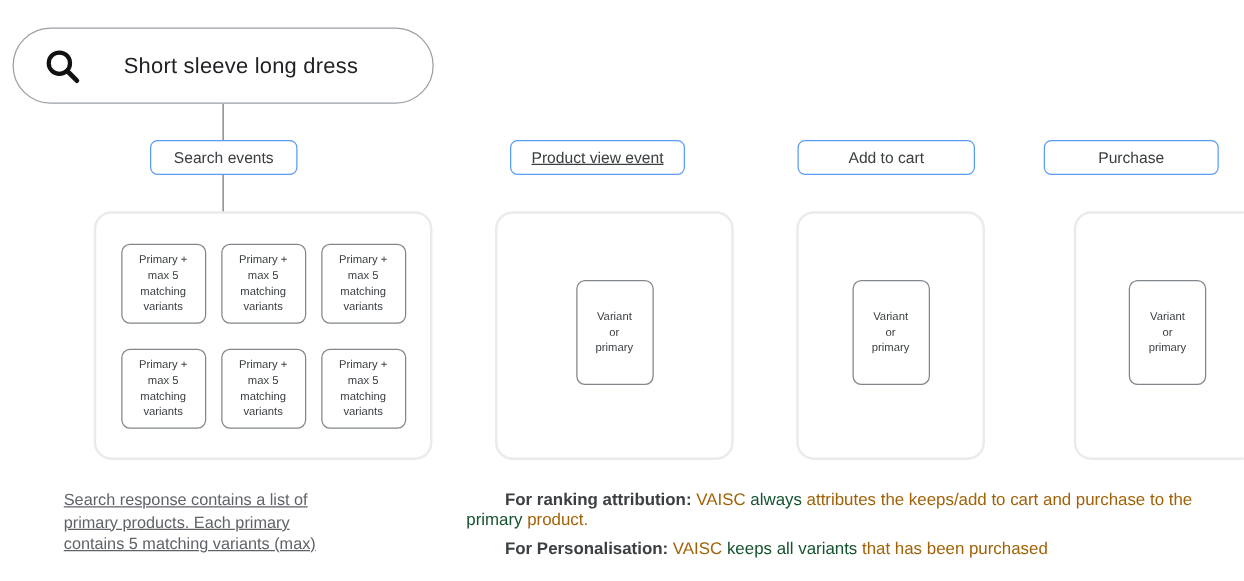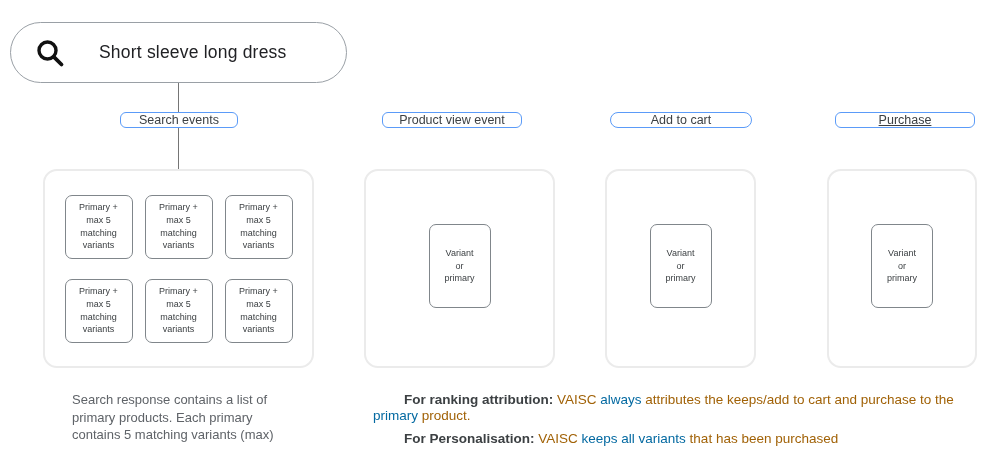--- a/index.html
+++ b/index.html
@@ -13,63 +13,63 @@
     background:#fff;display:flex;align-items:center;padding-left:24px;z-index:3;
   }
   .search-pill .mag{width:30px;height:30px;flex:0 0 auto;}
   .search-query{margin-left:34px;font-size:17.5px;color:#202124;letter-spacing:.2px;}
 
   
   .connector{position:absolute;left:178px;top:83px;width:1px;height:87px;background:#757575;z-index:1;}
 
   
   .event-label{
-    position:absolute;top:112px;height:16px;box-sizing:border-box;
+    position:absolute;top:112px;height:28px;box-sizing:border-box;
     border:1.5px solid #5b9bf8;border-radius:6px;background:#fff;
     display:flex;align-items:center;justify-content:center;
     font-size:12.5px;color:#3c4043;z-index:2;
   }
   #label-search{left:120px;width:118px;}
-  #label-view{left:382px;width:140px;}
-  #label-cart{left:610px;width:142px;border-radius:10px;}
-  #label-purchase{left:835px;width:140px;text-decoration:underline;}
+  #label-view{left:408px;width:140px;text-decoration:underline;}
+  #label-cart{left:638px;width:142px;}
+  #label-purchase{left:835px;width:140px;}
 
   
   .container{
     position:absolute;top:169px;height:199px;box-sizing:border-box;
-    border:2px solid #ebebeb;border-radius:14px;background:#fff;z-index:2;
+    border:2px solid #ebebeb;border-radius:14px;background:#fff;z-index:2;margin-left:32px;
   }
   #container-search{left:43px;width:271px;display:grid;
     grid-template-columns:repeat(3,68px);grid-template-rows:repeat(2,64px);
     column-gap:12px;row-gap:20px;justify-content:center;align-content:center;}
   #container-view{left:364px;width:191px;display:flex;align-items:center;justify-content:center;}
   #container-cart{left:605px;width:151px;display:flex;align-items:center;justify-content:center;}
   #container-purchase{left:827px;width:150px;display:flex;align-items:center;justify-content:center;}
 
   
   .product-box{
     box-sizing:border-box;border:1px solid #80868b;border-radius:7px;background:#fff;
     display:flex;align-items:center;justify-content:center;text-align:center;
     font-size:9px;color:#3c4043;line-height:1.4;white-space:pre-line;
   }
   .primary-box{width:68px;height:64px;}
   .variant-box{width:62px;height:84px;margin-top:-5px;}
 
   
   .caption{
-    position:absolute;left:72px;top:391px;width:300px;
-    font-size:13px;color:#5f6368;line-height:17.5px;white-space:pre-line;
+    position:absolute;left:51px;top:391px;width:300px;
+    font-size:13px;color:#5f6368;line-height:17.5px;white-space:pre-line;text-decoration:underline;
   }
 
   
   .annotations{position:absolute;left:373px;top:392px;width:620px;}
   .ann-line{font-size:13.5px;color:#5f6368;line-height:16px;margin-bottom:7px;}
   .seg-bold{font-weight:700;color:#3c4043;padding-left:31px;}
   .seg-normal{color:#a16207;}
-  .seg-red{color:#0369a1;}
+  .seg-red{color:#14532d;}
 </style>
 </head>
 <body>
 
 <div class="stage">
 
   <div class="connector"></div>
 
   <div class="search-pill">
     <svg class="mag" viewBox="0 0 30 30">

